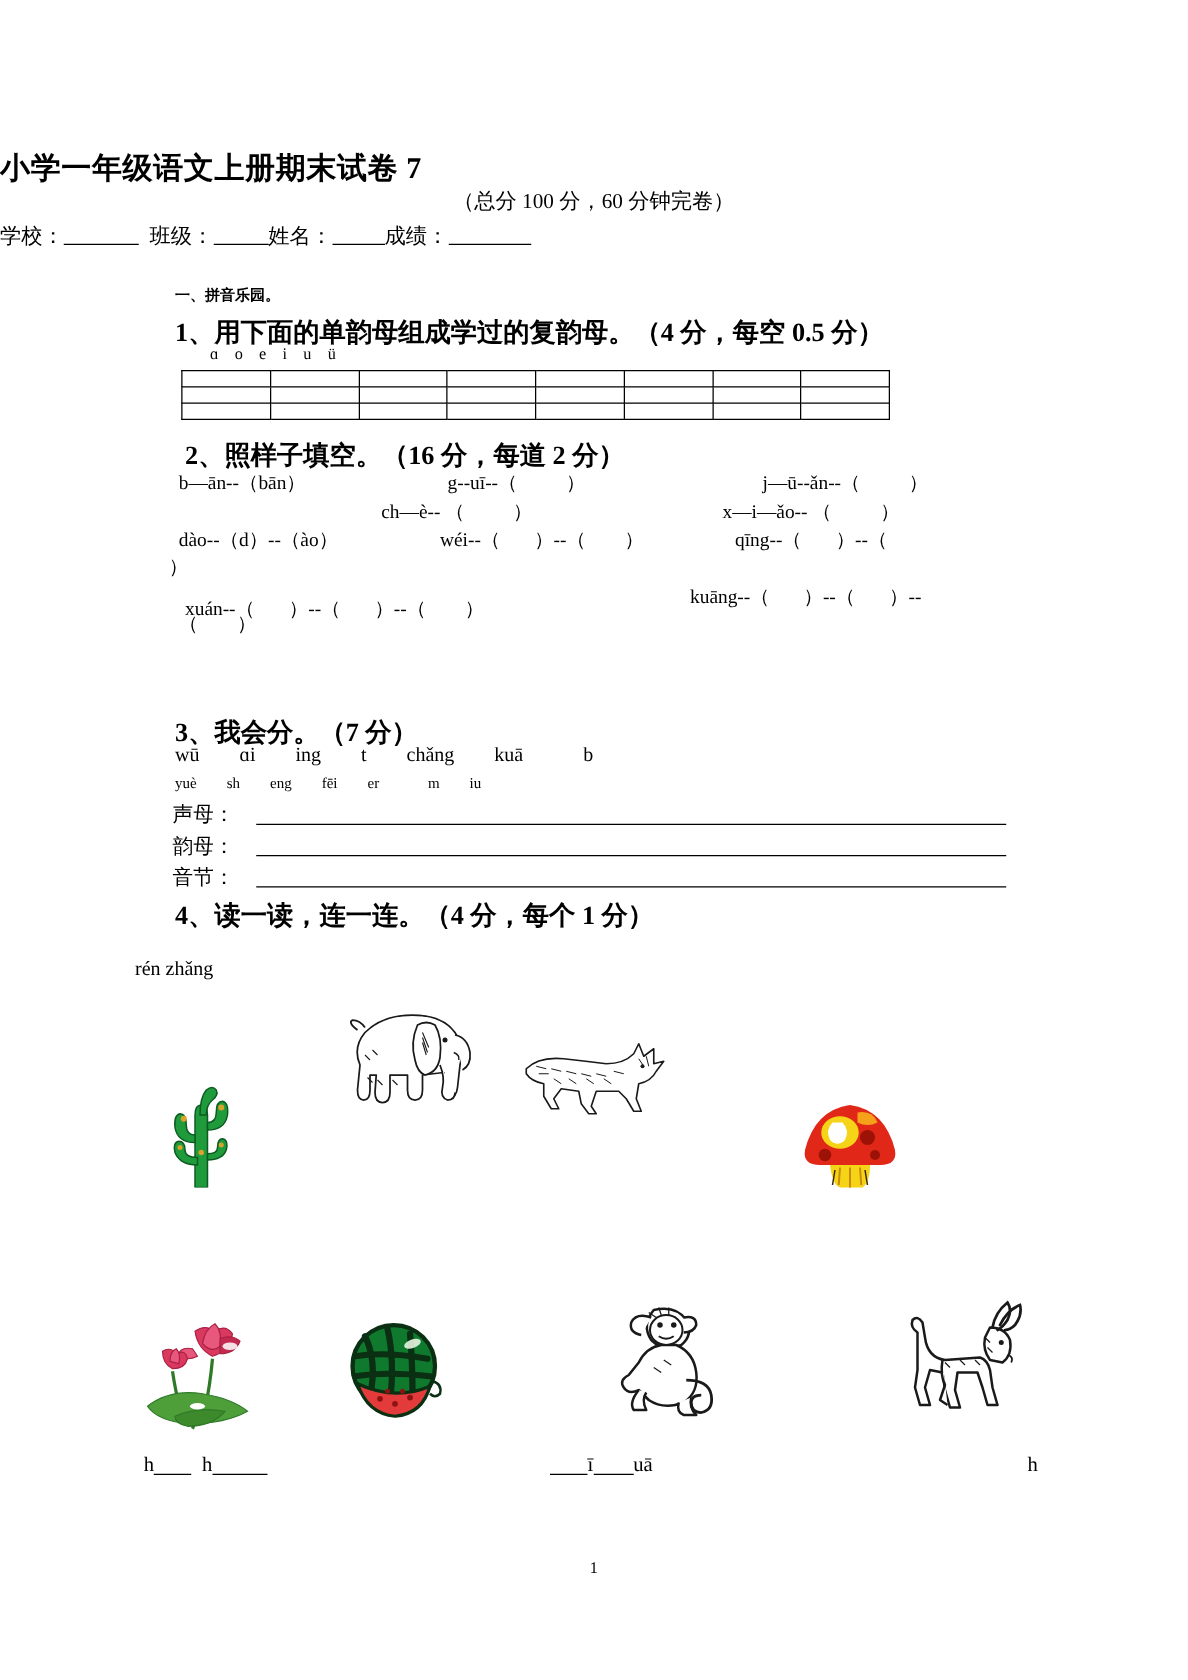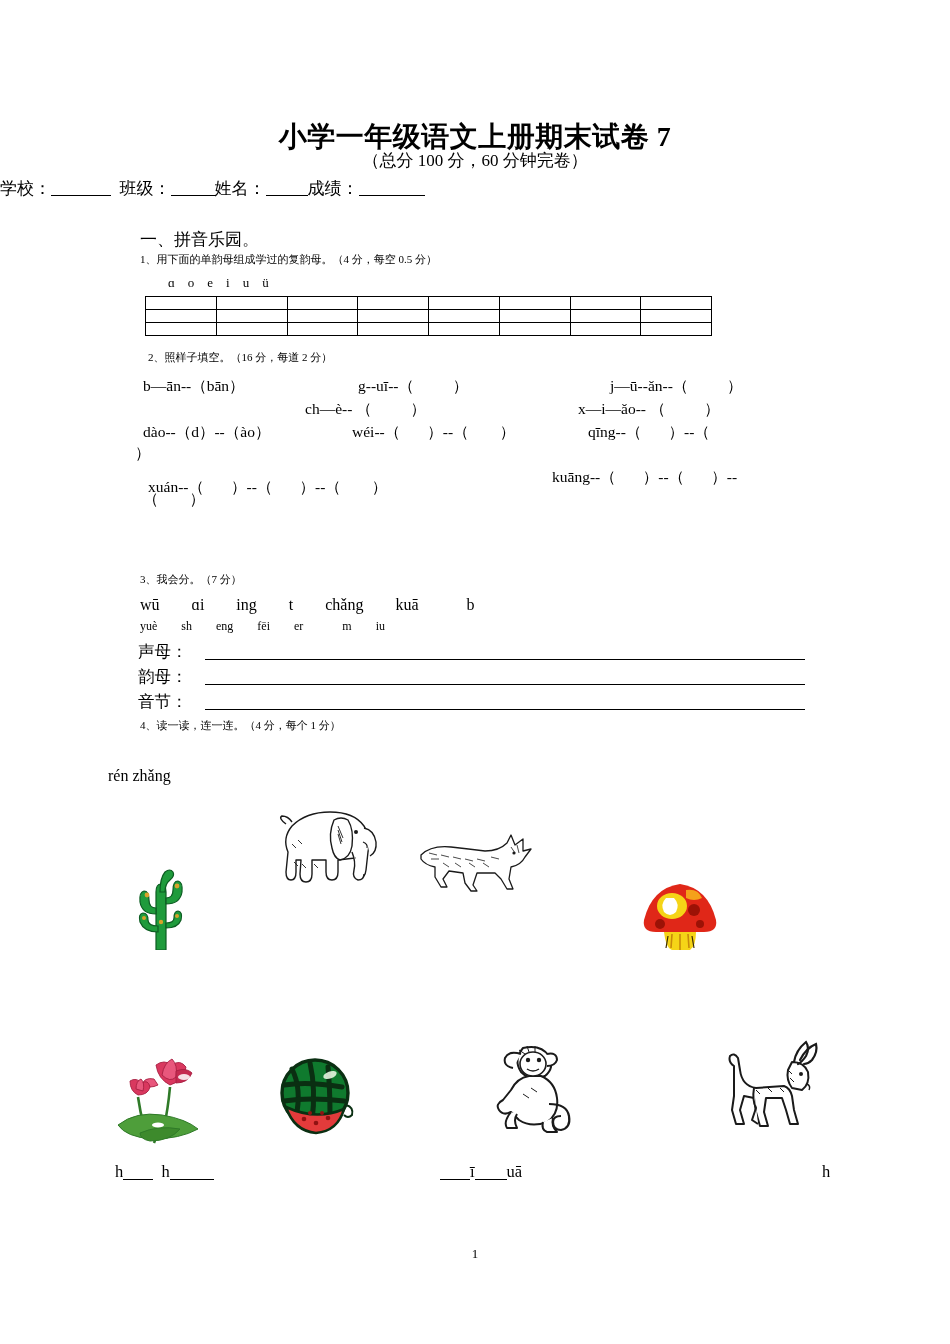--- a/index.html
+++ b/index.html
@@ -19,22 +19,22 @@
     position: absolute;
     left: 0; top: 0;
     width: 950px; height: 1344px;
   }
 
   
   .title {
     position: absolute;
     left: 0; top: 118px;
     width: 950px;
-    text-align: center;
-    font-size: 28px;
+    text-align: left;
+    font-size: 24px;
     font-weight: bold;
     letter-spacing: 0.5px;
   }
   .subtitle {
     position: absolute;
     left: 0; top: 149px;
     width: 950px;
     text-align: center;
     font-size: 17px;
   }
@@ -42,25 +42,25 @@
     position: absolute;
     left: 0; top: 177px;
     width: 950px;
     text-align: left;
     font-size: 17px;
     white-space: pre;
   }
   .u { display: inline-block; border-bottom: 1.4px solid #000; vertical-align: -2px; }
   .sec-head {
     position: absolute;
-    font-size: 17px;
-    font-weight: normal;
+    font-size: 12px;
+    font-weight: bold;
     white-space: pre;
   }
-  .qn { position: absolute; font-size: 11px; white-space: pre; }
+  .qn { position: absolute; font-size: 21px; white-space: pre; font-weight: bold; }
   .py {
     position: absolute;
     white-space: pre;
     font-size: 15.5px;
     font-family: "Liberation Serif", "DejaVu Serif", serif;
   }
 
   
   .vowel-row {
     position: absolute;

